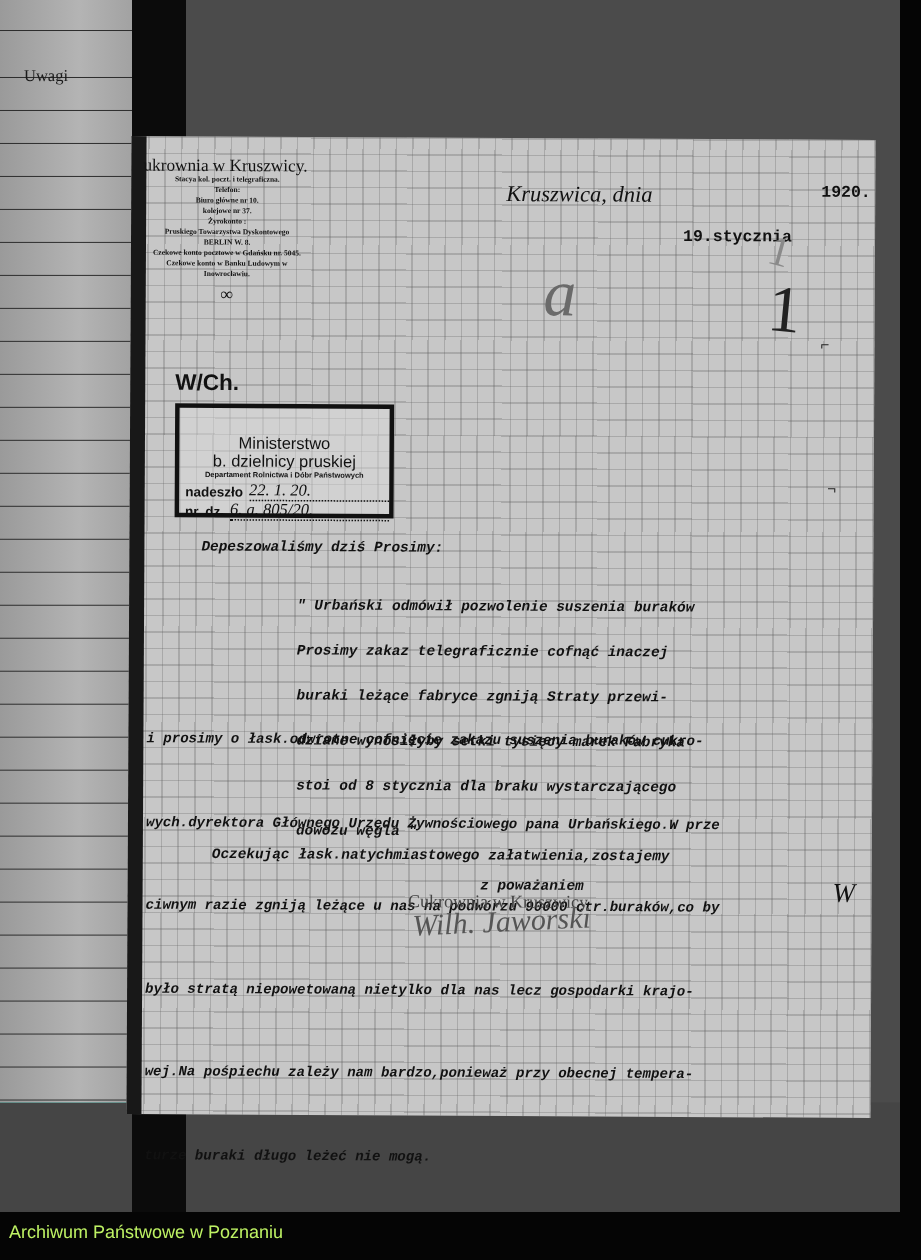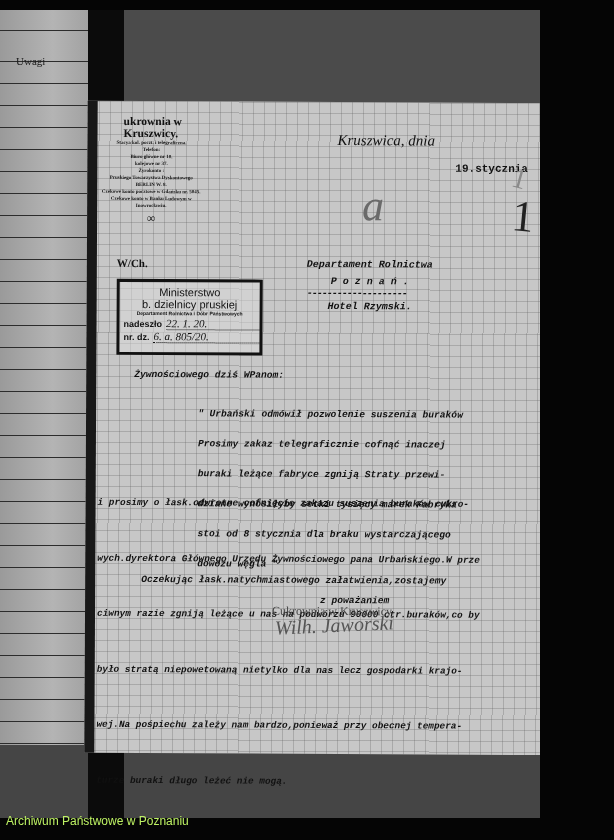--- a/index.html
+++ b/index.html
@@ -1,48 +1,48 @@
 <!DOCTYPE html>
 <html><head>
 <meta charset="utf-8">
 <style>
   html, body { margin:0; padding:0; }
   body { width:614px; height:840px; background:#050505; position:relative; overflow:hidden; font-family:"Liberation Sans", sans-serif; }
-  .scan { position:absolute; left:0; top:10px; width:540px; height:808px; background:#14b8a6; overflow:hidden; }
+  .scan { position:absolute; left:0; top:0; width:600px; height:808px; background:#14b8a6; overflow:hidden; }
   .left-sheet { position:absolute; left:0; top:0; width:88px; height:735px;
     background:linear-gradient(90deg,#9a9a9a,#b2b2b2 60%,#a0a0a0);
     background-image:
       repeating-linear-gradient(180deg, transparent 0 21px, #2c2c2c 21px 22px),
       linear-gradient(90deg,#9a9a9a,#b4b4b4 60%,#a2a2a2);
     background-position: 0 30px, 0 0;
   }
   .left-sheet .uwagi { position:absolute; left:16px; top:45px; font-family:"Liberation Serif", serif; font-size:11px; color:#1a1a1a; }
   .binding { position:absolute; left:88px; top:0; width:36px; height:808px; background:#0b0b0b; }
   .bg-dark { position:absolute; left:124px; top:0; width:490px; height:808px; background:#4b4b4b; }
   .bottom-edge { position:absolute; left:0; top:735px; width:614px; height:73px; background:#454545; }
   .paper { position:absolute; left:86px; top:92px; width:496px; height:652px;
     background-color:#c7c7c7;
     background-image:
       repeating-linear-gradient(90deg, rgba(90,90,90,0.28) 0 1px, transparent 1px 11px),
       repeating-linear-gradient(180deg, rgba(90,90,90,0.28) 0 1px, transparent 1px 11px);
     transform:rotate(0.3deg);
   }
   .paper .margin-dark { position:absolute; left:0; top:0; width:10px; height:100%; background:#181818; }
   .letterhead { position:absolute; left:8px; top:14px; width:112px; font-family:"Liberation Serif", serif; color:#111; text-align:center; }
-  .letterhead .firm { font-size:11.5px; font-weight:bold; text-align:left;margin-left:28px; }
+  .letterhead .firm { font-size:11.5px; font-weight:normal; text-align:left; }
   .letterhead .small { font-size:5px; line-height:7px; font-weight:bold; }
   .letterhead .logo { font-size:12px; line-height:12px; margin-top:3px; }
   .place-date { position:absolute; left:250px; top:30px; font-family:"Liberation Serif", serif; font-style:italic; font-size:15px; color:#111; }
   .place-date .typed { font-family:"Liberation Mono", monospace; font-style:normal; font-weight:bold; font-size:11px; position:absolute; top:-6px; }
   .handmark-a { position:absolute; left:275px; top:78px; font-family:"Liberation Serif", serif; font-style:italic; font-size:44px; color:#6a6a6a; }
   .handmark-1a { position:absolute; left:425px; top:60px; font-family:"Liberation Serif", serif; font-size:28px; color:#8a8a8a; transform:rotate(15deg); }
   .handmark-1b { position:absolute; left:425px; top:88px; font-family:"Liberation Serif", serif; font-size:44px; color:#222; transform:rotate(5deg); }
-  .ref { position:absolute; left:30px; top:156px; font-family:Liberation Serif, serif; font-weight:bold; font-size:11px; color:#111; }
+  .ref { position:absolute; left:30px; top:156px; font-family:Liberation Sans, sans-serif; font-weight:bold; font-size:15px; color:#111; }
   .stamp { position:absolute; left:30px; top:178px; width:140px; height:70px; border:3px solid #111; font-family:"Liberation Sans", sans-serif; color:#111; text-align:center; background:rgba(220,220,220,0.5); }
-  .stamp .l1 { font-size:11px; margin-top:4px; }
+  .stamp .l1 { font-size:11px; margin-top:18px; }
   .stamp .l2 { font-size:11px; }
   .stamp .l3 { font-size:5px; font-weight:bold; line-height:7px; }
   .stamp .row { display:flex; align-items:center; font-size:9px; font-weight:bold; padding-left:4px; }
   .stamp .row .hw { font-family:"Liberation Serif", serif; font-style:italic; font-weight:normal; font-size:11px; margin-left:4px; border-bottom:1px dotted #111; flex:1; text-align:left; }
   .addressee { position:absolute; left:220px; top:154px; font-family:"Liberation Mono", monospace; font-weight:bold; font-style:italic; font-size:10px; color:#111; line-height:17px; }
   .addressee .center { text-align:center; }
   .addressee .sep { letter-spacing:-1px; line-height:8px; }
   .body-mono { font-family:"Liberation Mono", monospace; font-weight:bold; font-style:italic; font-size:9.6px; color:#111; }
   .greeting { position:absolute; left:48px; top:268px; }
   .quote { position:absolute; left:112px; top:288px; line-height:10px; white-space:pre; }
@@ -102,28 +102,22 @@
       <div class="row">
         <span>nadeszło</span>
         <span class="hw">22. 1. 20.</span>
       </div>
       <div class="row">
         <span>nr. dz.</span>
         <span class="hw">6. a. 805/20.</span>
       </div>
     </div>
 
-    <div class="addressee">
-      <div>Departament Rolnictwa</div>
-      <div class="center">P o z n a ń .</div>
-      <div class="sep">--------------------</div>
-      <div class="center">Hotel Rzymski.</div>
-    </div>
 
-    <div class="body-mono greeting">Żywnościowego dziś WPanom:</div>
+    <div class="body-mono greeting">Depeszowaliśmy dziś Prosimy:</div>
 
     <div class="body-mono quote">
       <div>" Urbański odmówił pozwolenie suszenia buraków</div>
       <div>Prosimy zakaz telegraficznie cofnąć inaczej</div>
       <div>buraki leżące fabryce zgniją Straty przewi-</div>
       <div>dziane wynosiłyby setki tysięcy marek Fabryka</div>
       <div>stoi od 8 stycznia dla braku wystarczającego</div>
       <div>dowozu węgla "</div>
     </div>
 

